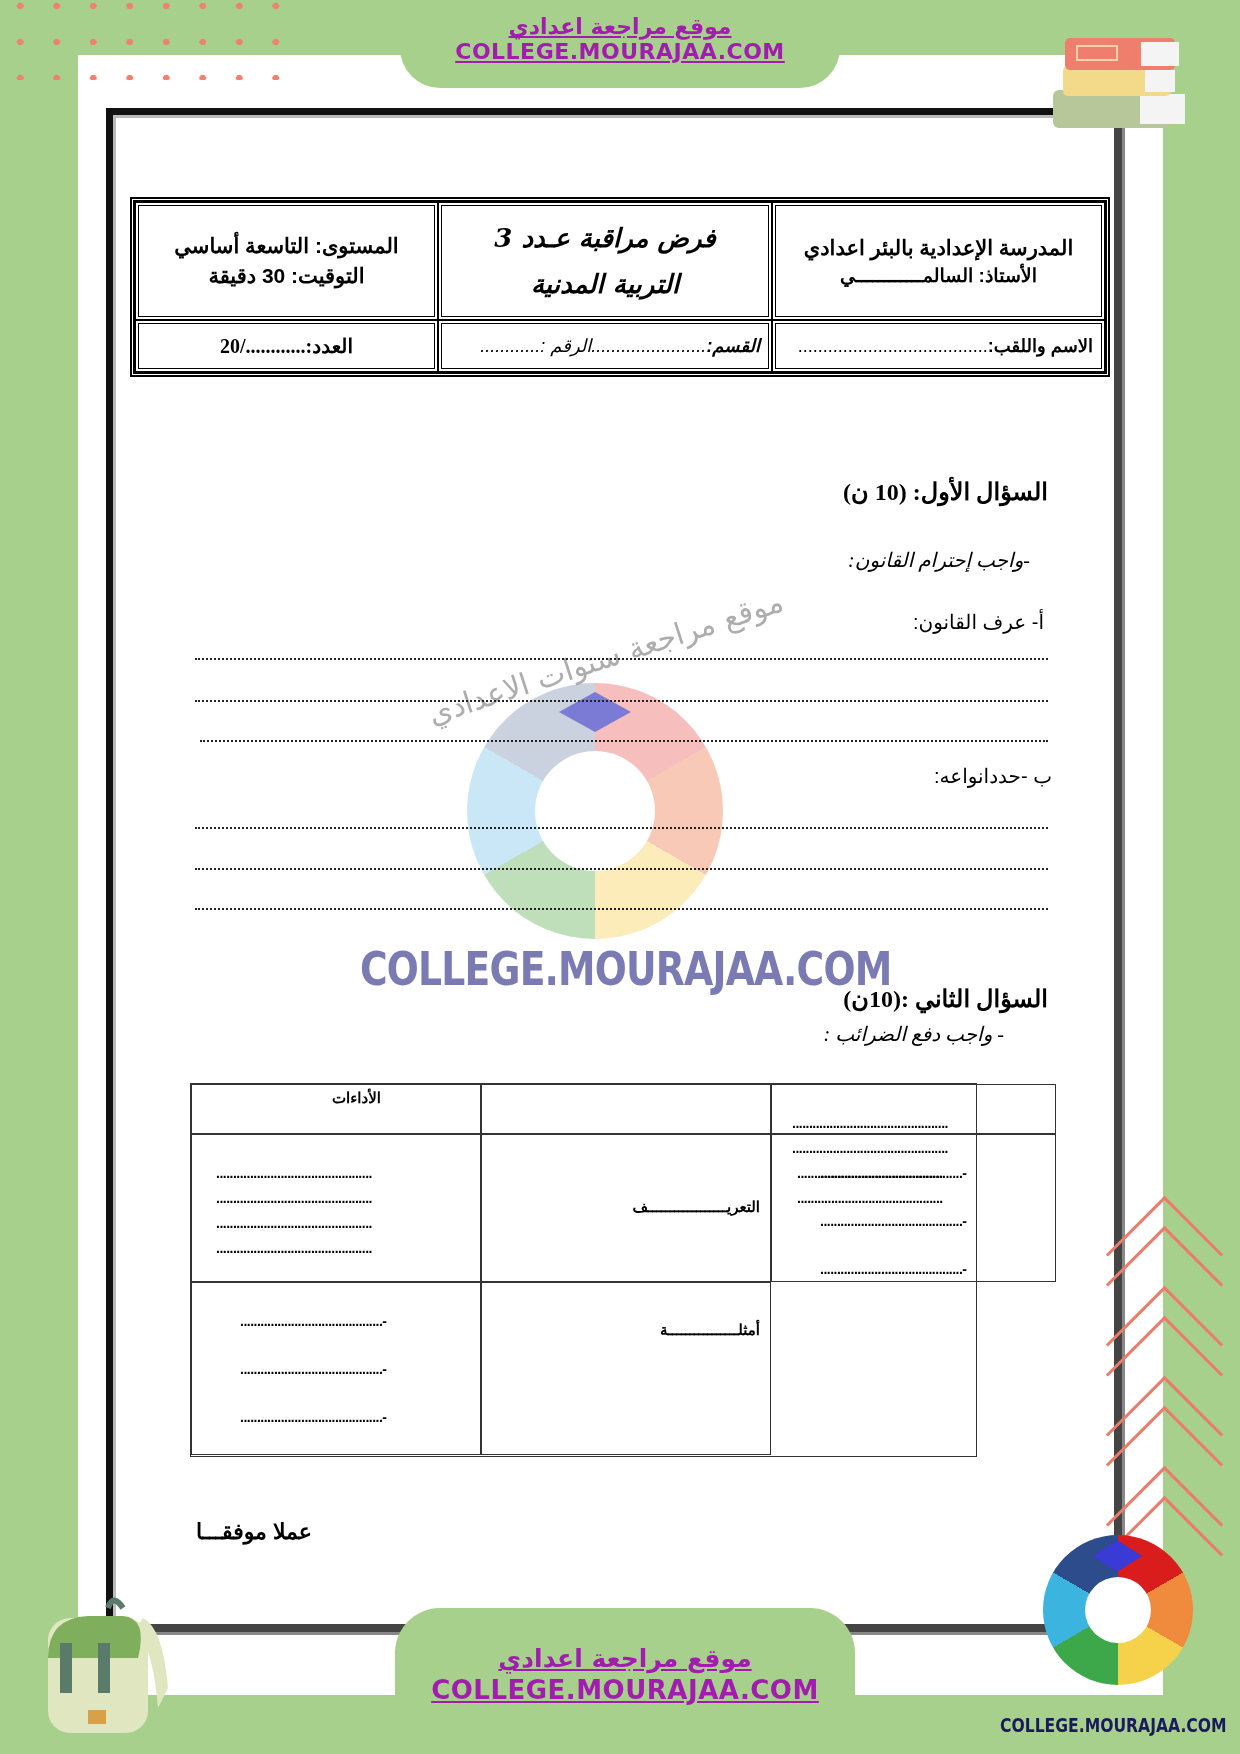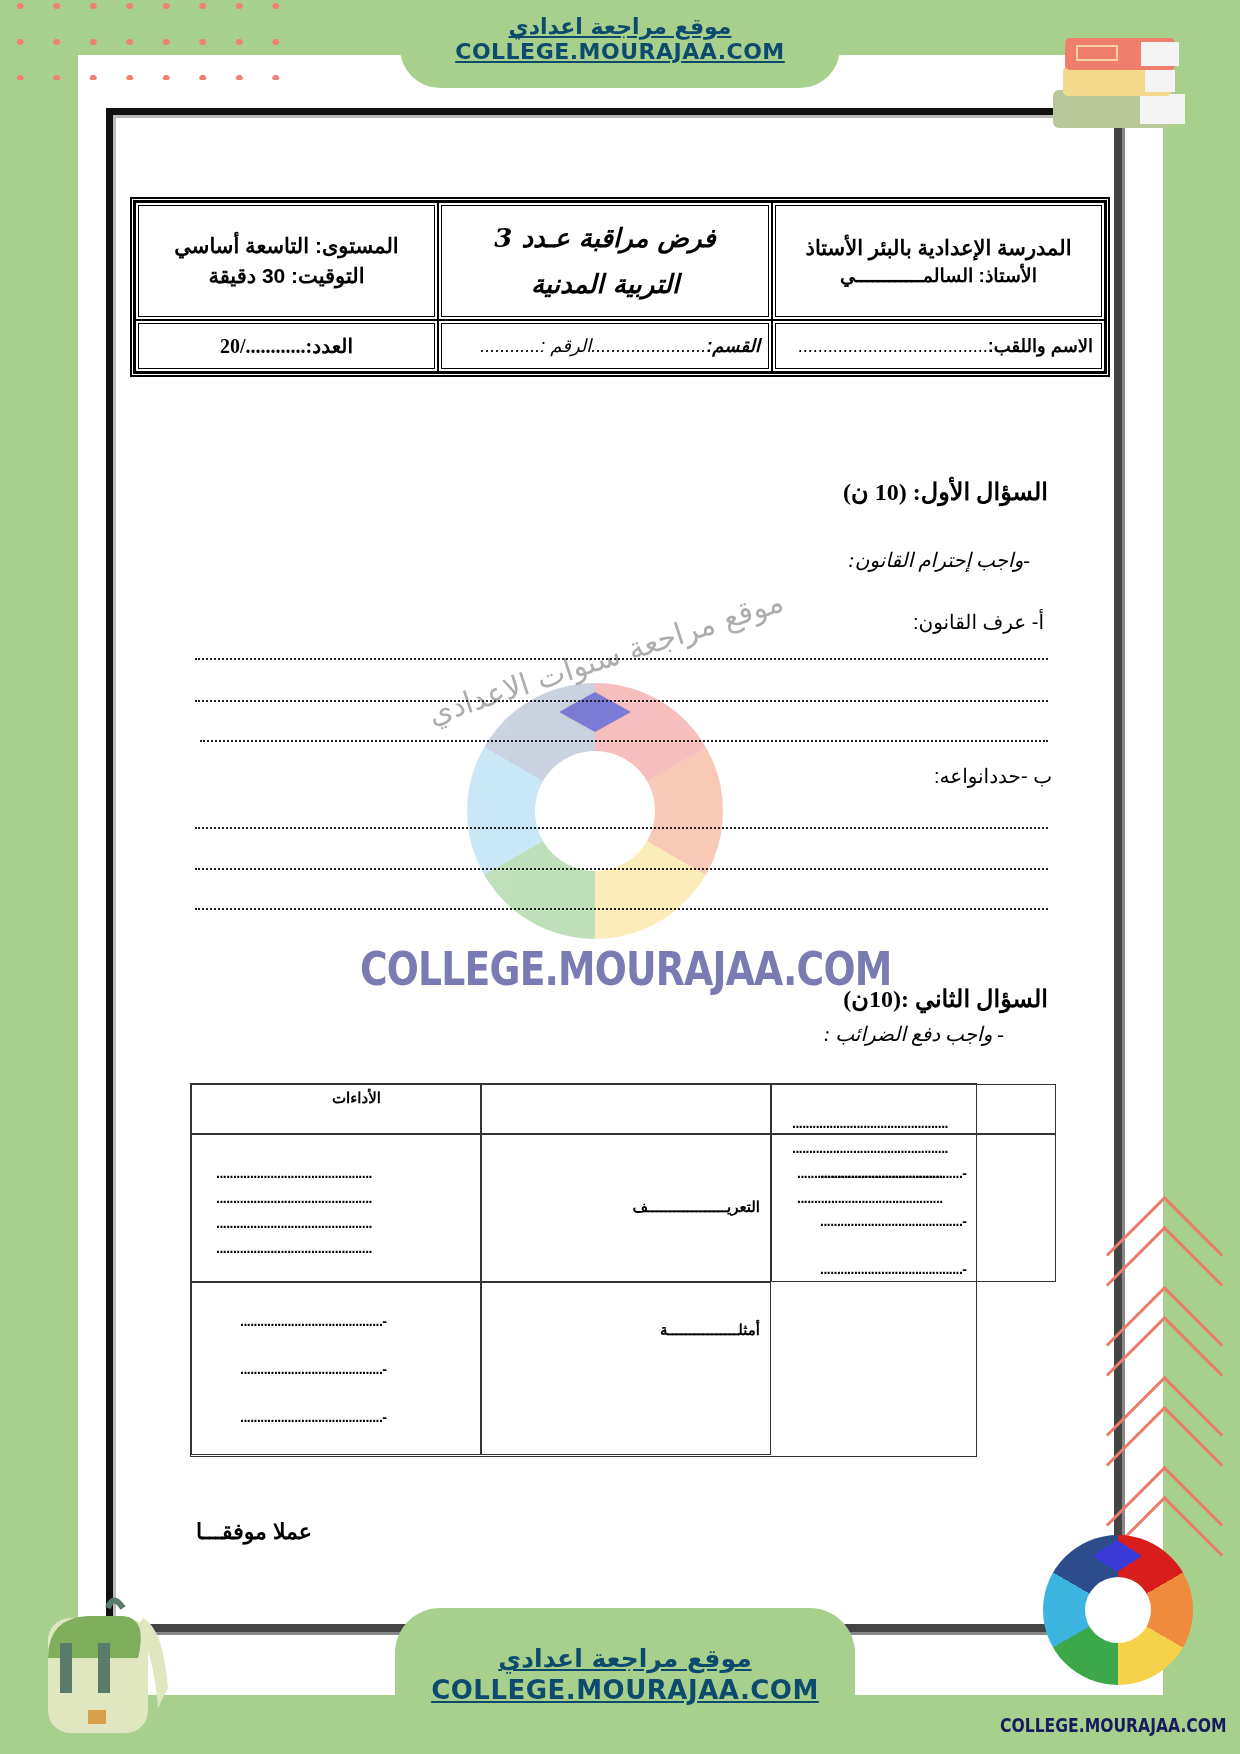--- a/index.html
+++ b/index.html
@@ -7,21 +7,21 @@
   .abs { position:absolute; }
   
   .dots { position:absolute; left:0; top:0; width:300px; height:80px;
     background-image: radial-gradient(circle, #f08070 3px, transparent 3.5px);
     background-size:36.5px 36px; background-position:2px -12px; }
   .paper { position:absolute; left:78px; top:55px; width:1085px; height:1640px; background:#fff; }
   .frame { position:absolute; left:106px; top:108px; width:1016px; height:1524px;
     border-left:7px solid #111; border-top:7px solid #111; border-right:8px solid #444; border-bottom:8px solid #444;
     box-shadow: inset 3px 3px 0 #bbb, 3px 3px 0 #888; box-sizing:border-box; }
   
-  .banner { position:absolute; background:#a7d08c; color:#0c4a6e; text-align:center; font-family:"DejaVu Sans", sans-serif; font-weight:bold; }
+  .banner { position:absolute; background:#a7d08c; color:#a21caf; text-align:center; font-family:"DejaVu Sans", sans-serif; font-weight:bold; }
   .banner .l1 { text-decoration:underline; display:block; }
   .banner .l2 { text-decoration:underline; display:block; letter-spacing:0.5px; }
   .banner-top { left:400px; top:0; width:440px; height:88px; border-radius:0 0 40px 40px; }
   .banner-top .l1 { font-size:22px; margin-top:14px; }
   .banner-top .l2 { font-size:22px; margin-top:0px; }
   .banner-bottom { left:395px; top:1608px; width:460px; height:146px; border-radius:45px 45px 0 0; }
   .banner-bottom .l1 { font-size:25px; margin-top:36px; }
   .banner-bottom .l2 { font-size:26px; margin-top:2px; }
   .green-strip-left { position:absolute; left:0; top:56px; width:78px; height:1700px; background:#a7d08c; }
   .green-strip-right { position:absolute; left:1163px; top:0; width:77px; height:1754px; background:#a7d08c; }
@@ -91,21 +91,21 @@
   <rect x="18" y="46" width="108" height="30" rx="5" fill="#f3d98a"></rect>
   <rect x="100" y="50" width="30" height="22" fill="#f4f4f4"></rect>
   <rect x="20" y="18" width="110" height="32" rx="5" fill="#ef7f6c"></rect>
   <rect x="96" y="22" width="38" height="24" fill="#f4f4f4"></rect>
   <rect x="32" y="26" width="40" height="14" fill="none" stroke="#f7d2a8" stroke-width="2"></rect>
 </svg>
 
 <div class="htable">
   <div class="hrow r1">
     <div class="hcell c1 r1">
-      <div class="t-school">المدرسة الإعدادية بالبئر الأستاذ</div>
+      <div class="t-school">المدرسة الإعدادية بالبئر اعدادي</div>
       <div class="t-teacher">الأستاذ: السالمــــــــــــي</div>
     </div>
     <div class="hcell c2 r1">
       <div class="t-title">فرض مراقبة عـدد 3</div>
       <div class="t-title">التربية المدنية</div>
     </div>
     <div class="hcell c3 r1">
       <div class="t-level">المستوى: التاسعة أساسي</div>
       <div class="t-level">التوقيت: 30 دقيقة</div>
     </div>

